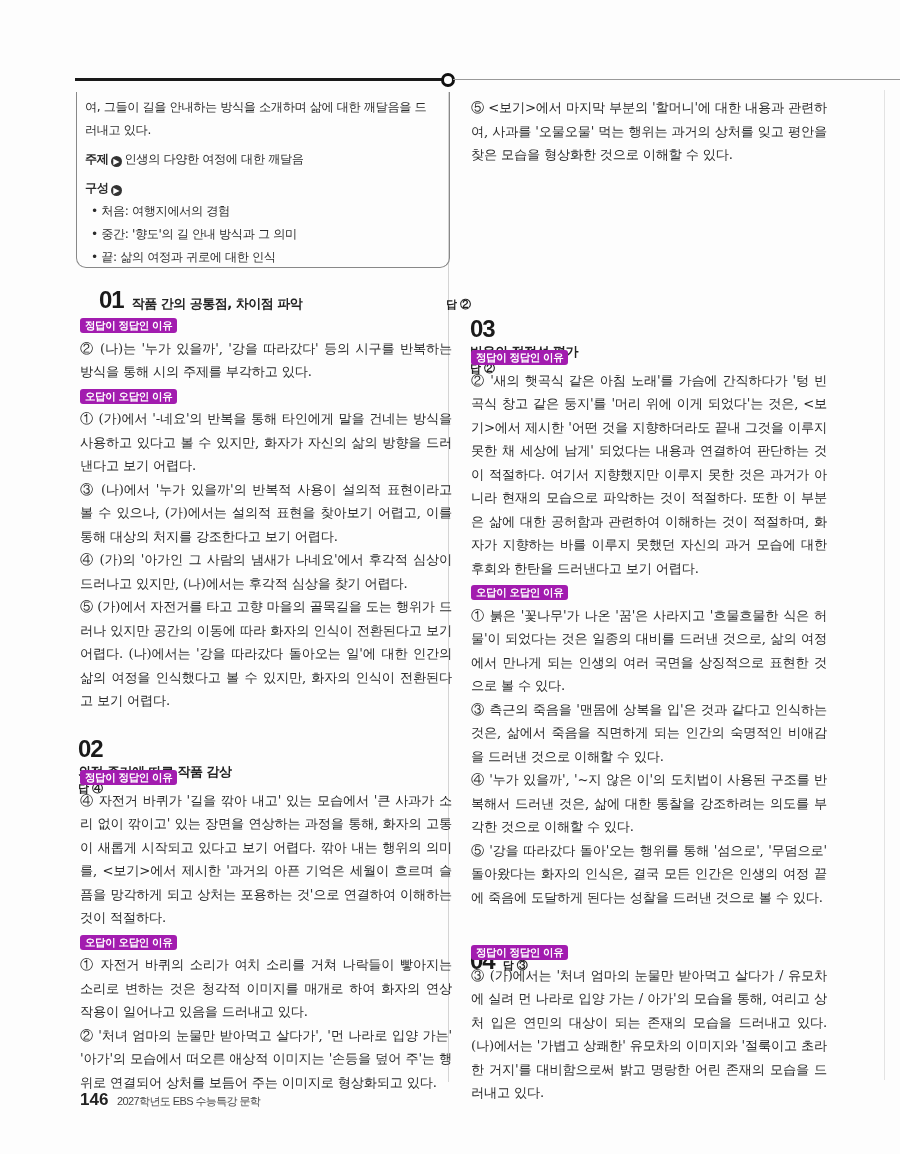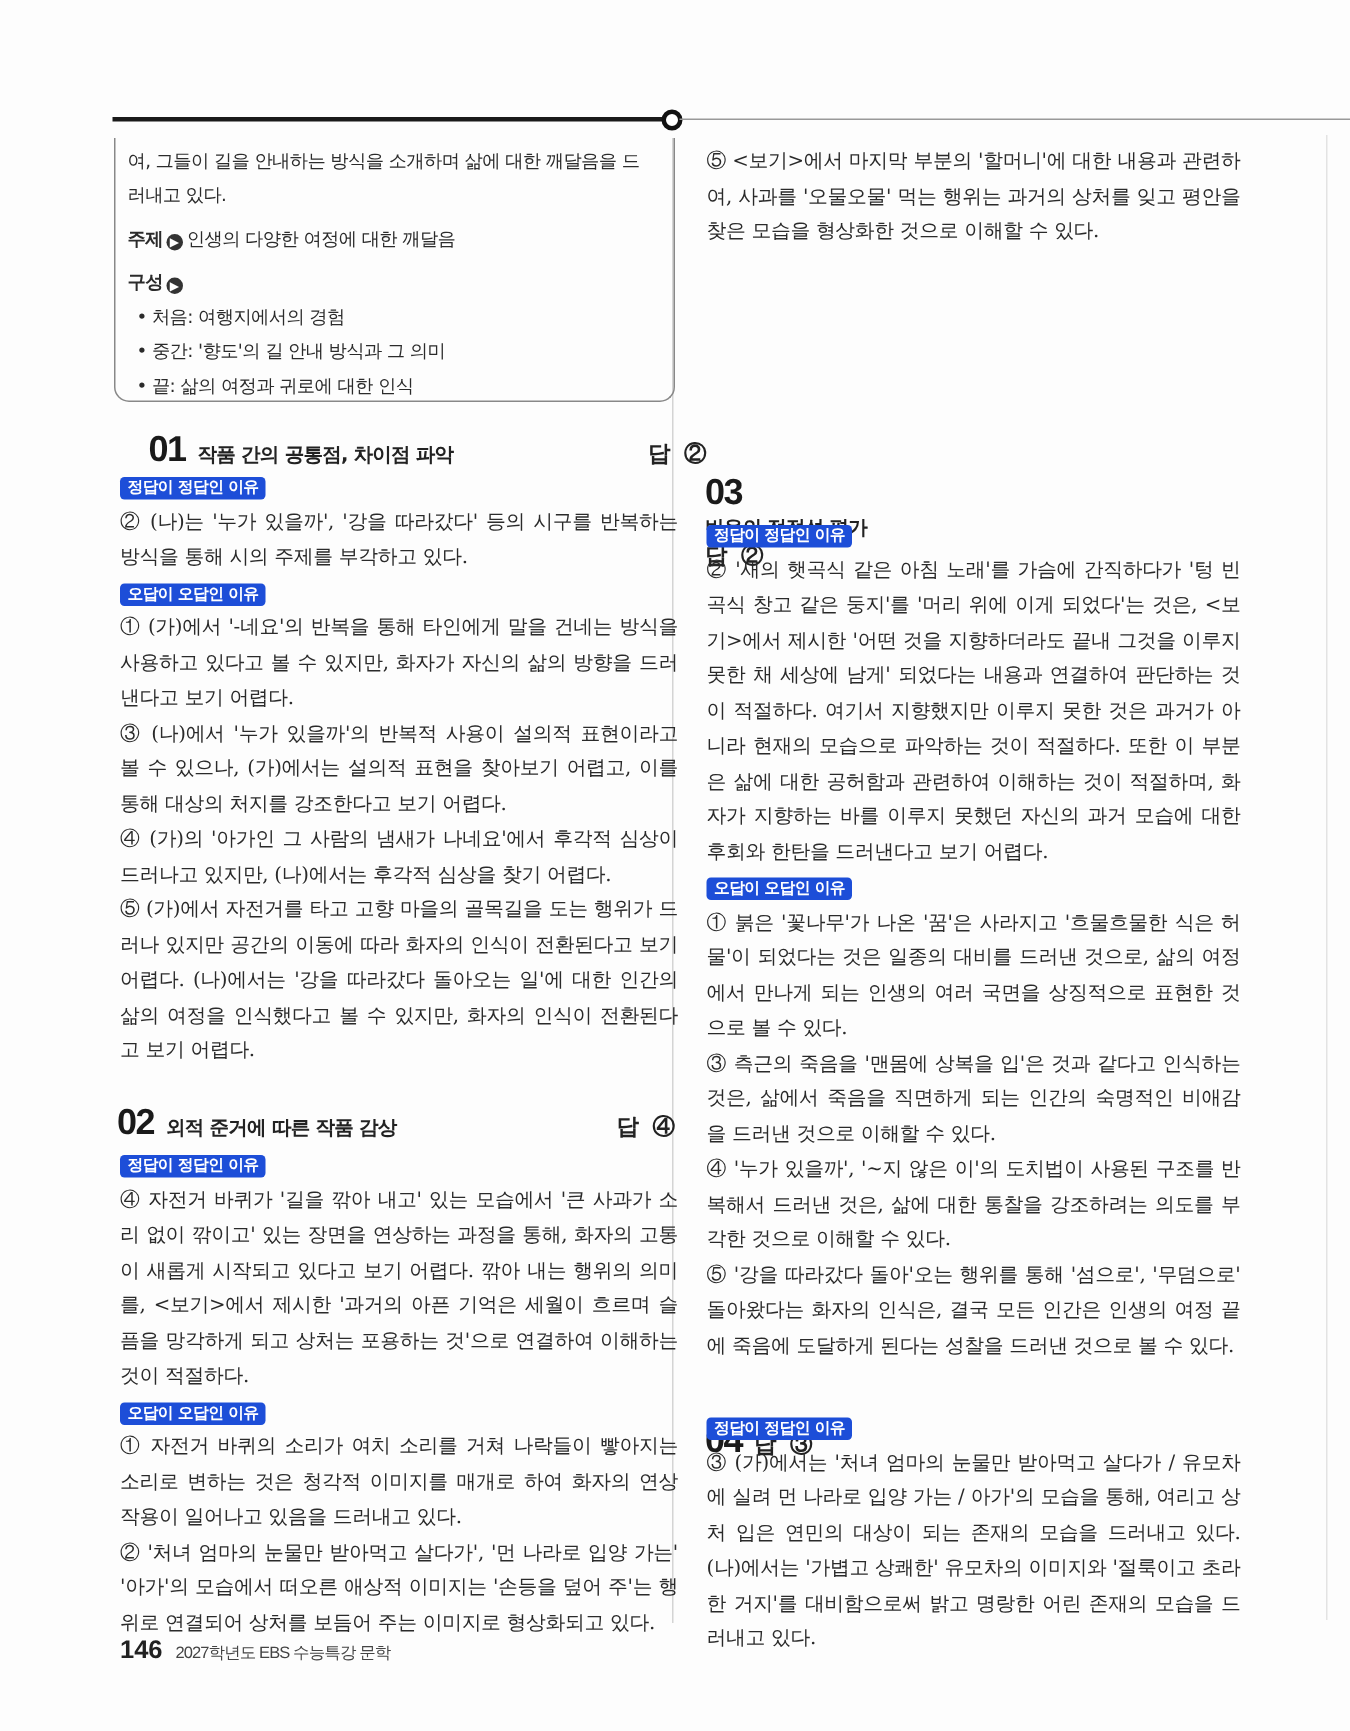--- a/index.html
+++ b/index.html
@@ -22,24 +22,24 @@
   .summary-inner { position:absolute; left:8px; top:4px; width:356px;
     font-family:"DejaVu Sans","Liberation Sans",sans-serif; font-size:12.2px; line-height:23px; letter-spacing:-0.4px; color:#2b2b2b; }
   .summary-inner .label { font-weight:bold; }
   .summary-inner .arrow { display:inline-block; width:11px; height:11px; border-radius:50%; background:#333; color:#fff; font-size:8px; line-height:11px; text-align:center; vertical-align:-1px; margin:0 3px 0 2px; }
   .summary-inner .gap { height:6px; }
   .summary-inner .bullet { padding-left:6px; }
 
   .q-head { position:absolute; display:flex; align-items:baseline; width:372px; }
   .q-num { font-family:"Liberation Sans","DejaVu Sans",sans-serif; font-weight:bold; font-size:24px; letter-spacing:-1px; color:#1a1a1a; margin-right:8px; }
   .q-title { font-family:"DejaVu Sans","Liberation Sans",sans-serif; font-weight:bold; font-size:13px; color:#222; flex:1; letter-spacing:-0.5px; }
-  .q-ans { font-family:Liberation Mono, monospace; font-weight:bold; font-size:15px; color:#222; }
+  .q-ans { font-family:Liberation Sans, sans-serif; font-weight:bold; font-size:11px; color:#222; }
 
   .tag {
-    display:inline-block; background:#1d4ed8; color:#fff; font-family:"DejaVu Sans","Liberation Sans",sans-serif;
+    display:inline-block; background:#a21caf; color:#fff; font-family:"DejaVu Sans","Liberation Sans",sans-serif;
     font-weight:bold; font-size:10.5px; line-height:15px; padding:0 5px; border-radius:3px; letter-spacing:-0.4px; margin:2px 0 1px 0;
   }
   .para { text-align:justify; }
   .block { position:absolute; }
 
   .footer-num { position:absolute; left:80px; top:1090px; font-family:"Liberation Sans","DejaVu Sans",sans-serif; font-weight:bold; font-size:17px; color:#222; }
   .footer-text { position:absolute; left:117px; top:1094px; font-family:Liberation Sans, sans-serif; font-size:11px; color:#444; letter-spacing:-0.6px; }
 </style>
 </head>
 <body>
@@ -76,21 +76,21 @@
 <div class="block col" style="left:80px; top:313px; width:372px;">
   <span class="tag">정답이 정답인 이유</span>
   <div class="para">② (나)는 '누가 있을까', '강을 따라갔다' 등의 시구를 반복하는 방식을 통해 시의 주제를 부각하고 있다.</div>
   <span class="tag">오답이 오답인 이유</span>
   <div class="para">① (가)에서 '-네요'의 반복을 통해 타인에게 말을 건네는 방식을 사용하고 있다고 볼 수 있지만, 화자가 자신의 삶의 방향을 드러낸다고 보기 어렵다.</div>
   <div class="para">③ (나)에서 '누가 있을까'의 반복적 사용이 설의적 표현이라고 볼 수 있으나, (가)에서는 설의적 표현을 찾아보기 어렵고, 이를 통해 대상의 처지를 강조한다고 보기 어렵다.</div>
   <div class="para">④ (가)의 '아가인 그 사람의 냄새가 나네요'에서 후각적 심상이 드러나고 있지만, (나)에서는 후각적 심상을 찾기 어렵다.</div>
   <div class="para">⑤ (가)에서 자전거를 타고 고향 마을의 골목길을 도는 행위가 드러나 있지만 공간의 이동에 따라 화자의 인식이 전환된다고 보기 어렵다. (나)에서는 '강을 따라갔다 돌아오는 일'에 대한 인간의 삶의 여정을 인식했다고 볼 수 있지만, 화자의 인식이 전환된다고 보기 어렵다.</div>
 </div>
 
-<div class="q-head" style="left:78px; top:735px;">
+<div class="q-head" style="left:78px; top:735px;flex-direction:column;">
   <span class="q-num">02</span>
   <span class="q-title">외적 준거에 따른 작품 감상</span>
   <span class="q-ans">답 ④</span>
 </div>
 <div class="block col" style="left:80px; top:765px; width:372px;">
   <span class="tag">정답이 정답인 이유</span>
   <div class="para">④ 자전거 바퀴가 '길을 깎아 내고' 있는 모습에서 '큰 사과가 소리 없이 깎이고' 있는 장면을 연상하는 과정을 통해, 화자의 고통이 새롭게 시작되고 있다고 보기 어렵다. 깎아 내는 행위의 의미를, &lt;보기&gt;에서 제시한 '과거의 아픈 기억은 세월이 흐르며 슬픔을 망각하게 되고 상처는 포용하는 것'으로 연결하여 이해하는 것이 적절하다.</div>
   <span class="tag">오답이 오답인 이유</span>
   <div class="para">① 자전거 바퀴의 소리가 여치 소리를 거쳐 나락들이 빻아지는 소리로 변하는 것은 청각적 이미지를 매개로 하여 화자의 연상 작용이 일어나고 있음을 드러내고 있다.</div>
   <div class="para">② '처녀 엄마의 눈물만 받아먹고 살다가', '먼 나라로 입양 가는' '아가'의 모습에서 떠오른 애상적 이미지는 '손등을 덮어 주'는 행위로 연결되어 상처를 보듬어 주는 이미지로 형상화되고 있다.</div>

